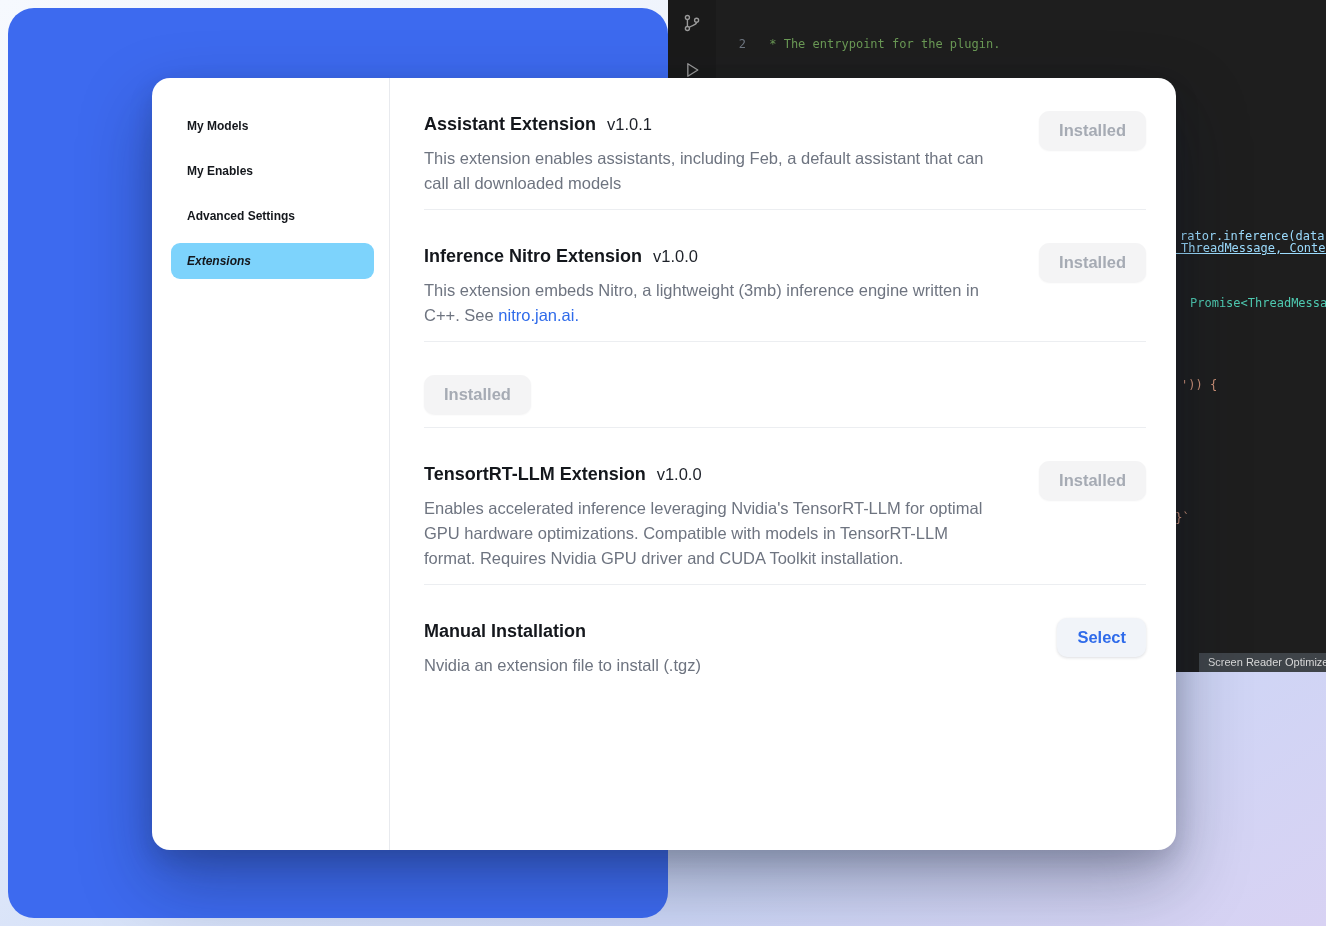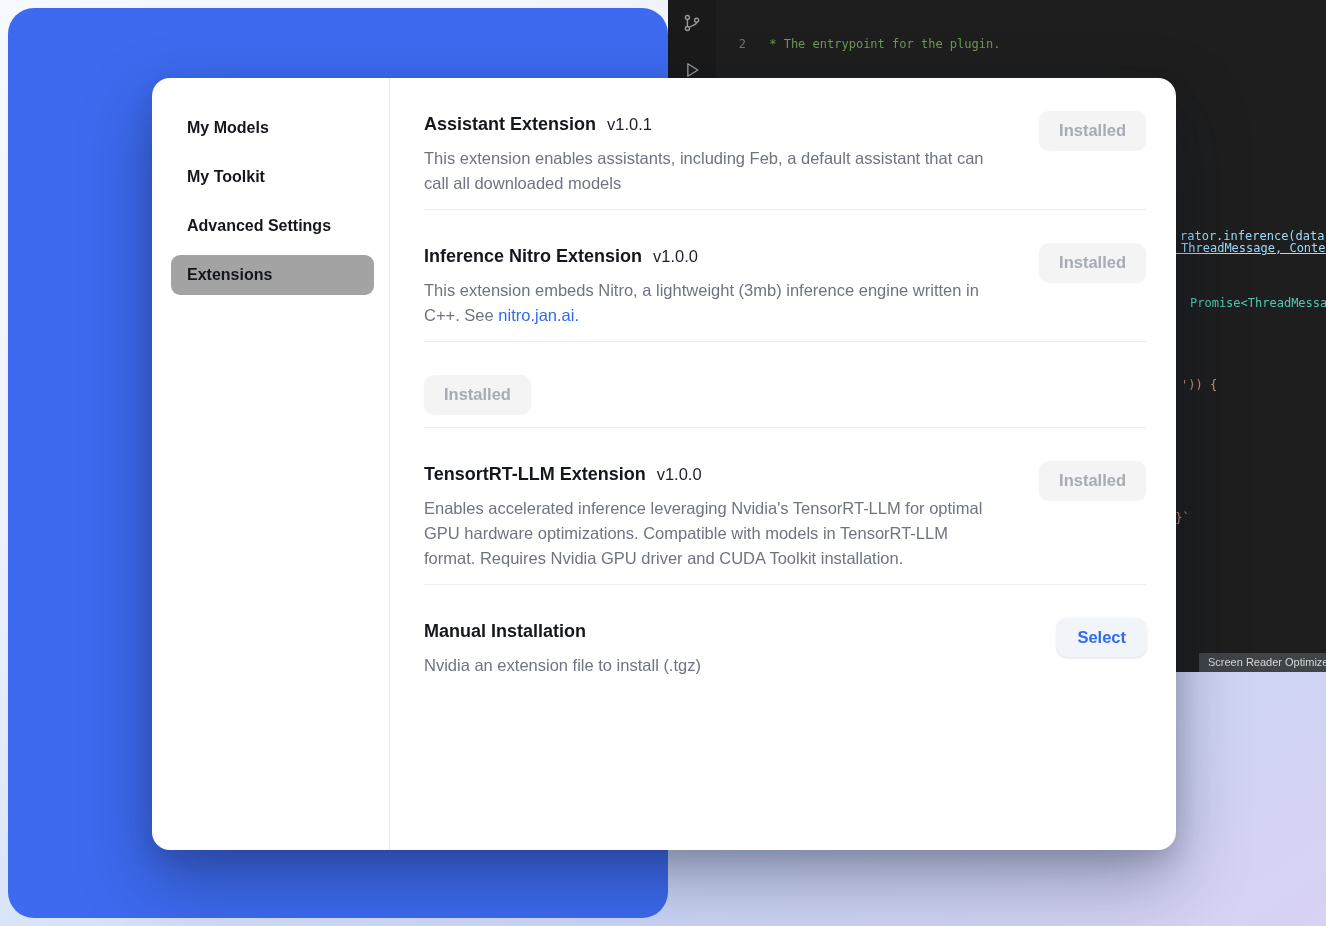--- a/index.html
+++ b/index.html
@@ -47,23 +47,23 @@
 
   
   .modal{
     position:absolute;left:152px;top:78px;width:1024px;height:772px;
     background:#fff;border-radius:18px;display:flex;overflow:hidden;
     box-shadow:0 30px 70px rgba(15,23,42,.35),0 10px 25px rgba(15,23,42,.15);
   }
   .sidebar{width:238px;min-width:238px;border-right:1px solid #e8eaee;padding:30px 15px 0 19px;box-sizing:border-box;}
   .side-item{
     padding:11px 16px;border-radius:9px;margin-bottom:9px;
-    font-size:16px;font-weight:600;color:#14171c;cursor:pointer;
+    font-size:12px;font-weight:600;color:#14171c;cursor:pointer;
   }
-  .side-item.active{background:#a3a3a3;}
+  .side-item.active{background:#7dd3fc;font-style:italic;}
 
   .content{flex:1;padding:0 30px 0 34px;}
   .ext-row{
     display:flex;justify-content:space-between;align-items:flex-start;
     padding:33px 0 13px;border-bottom:1px solid #eceef1;
   }
   .ext-row.last{border-bottom:none;}
   .ext-title{margin:0;font-size:18px;line-height:26px;font-weight:700;color:#14171c;}
   .ext-version{font-weight:400;margin-left:11px;font-size:16.5px;color:#1d2129;}
   .ext-desc{margin:9px 0 0;font-size:16.5px;line-height:25px;color:#6e7480;max-width:578px;}
@@ -113,21 +113,21 @@
     <span class="sb-left">go</span>
     <span class="sb-badge">Screen Reader Optimize</span>
   </div>
 
   <div class="blue"></div>
 
   <div class="modal">
 
     <aside class="sidebar">
       <div class="side-item"><span>My Models</span></div>
-      <div class="side-item"><span>My Toolkit</span></div>
+      <div class="side-item"><span>My Enables</span></div>
       <div class="side-item"><span>Advanced Settings</span></div>
       <div class="side-item active"><span>Extensions</span></div>
     </aside>
 
     <main class="content">
 
       <section class="ext-row">
         <div class="ext-text">
           <h3 class="ext-title"><span>Assistant Extension</span><span class="ext-version">v1.0.1</span></h3>
           <p class="ext-desc">This extension enables assistants, including Feb, a default assistant that can call all downloaded models</p>

